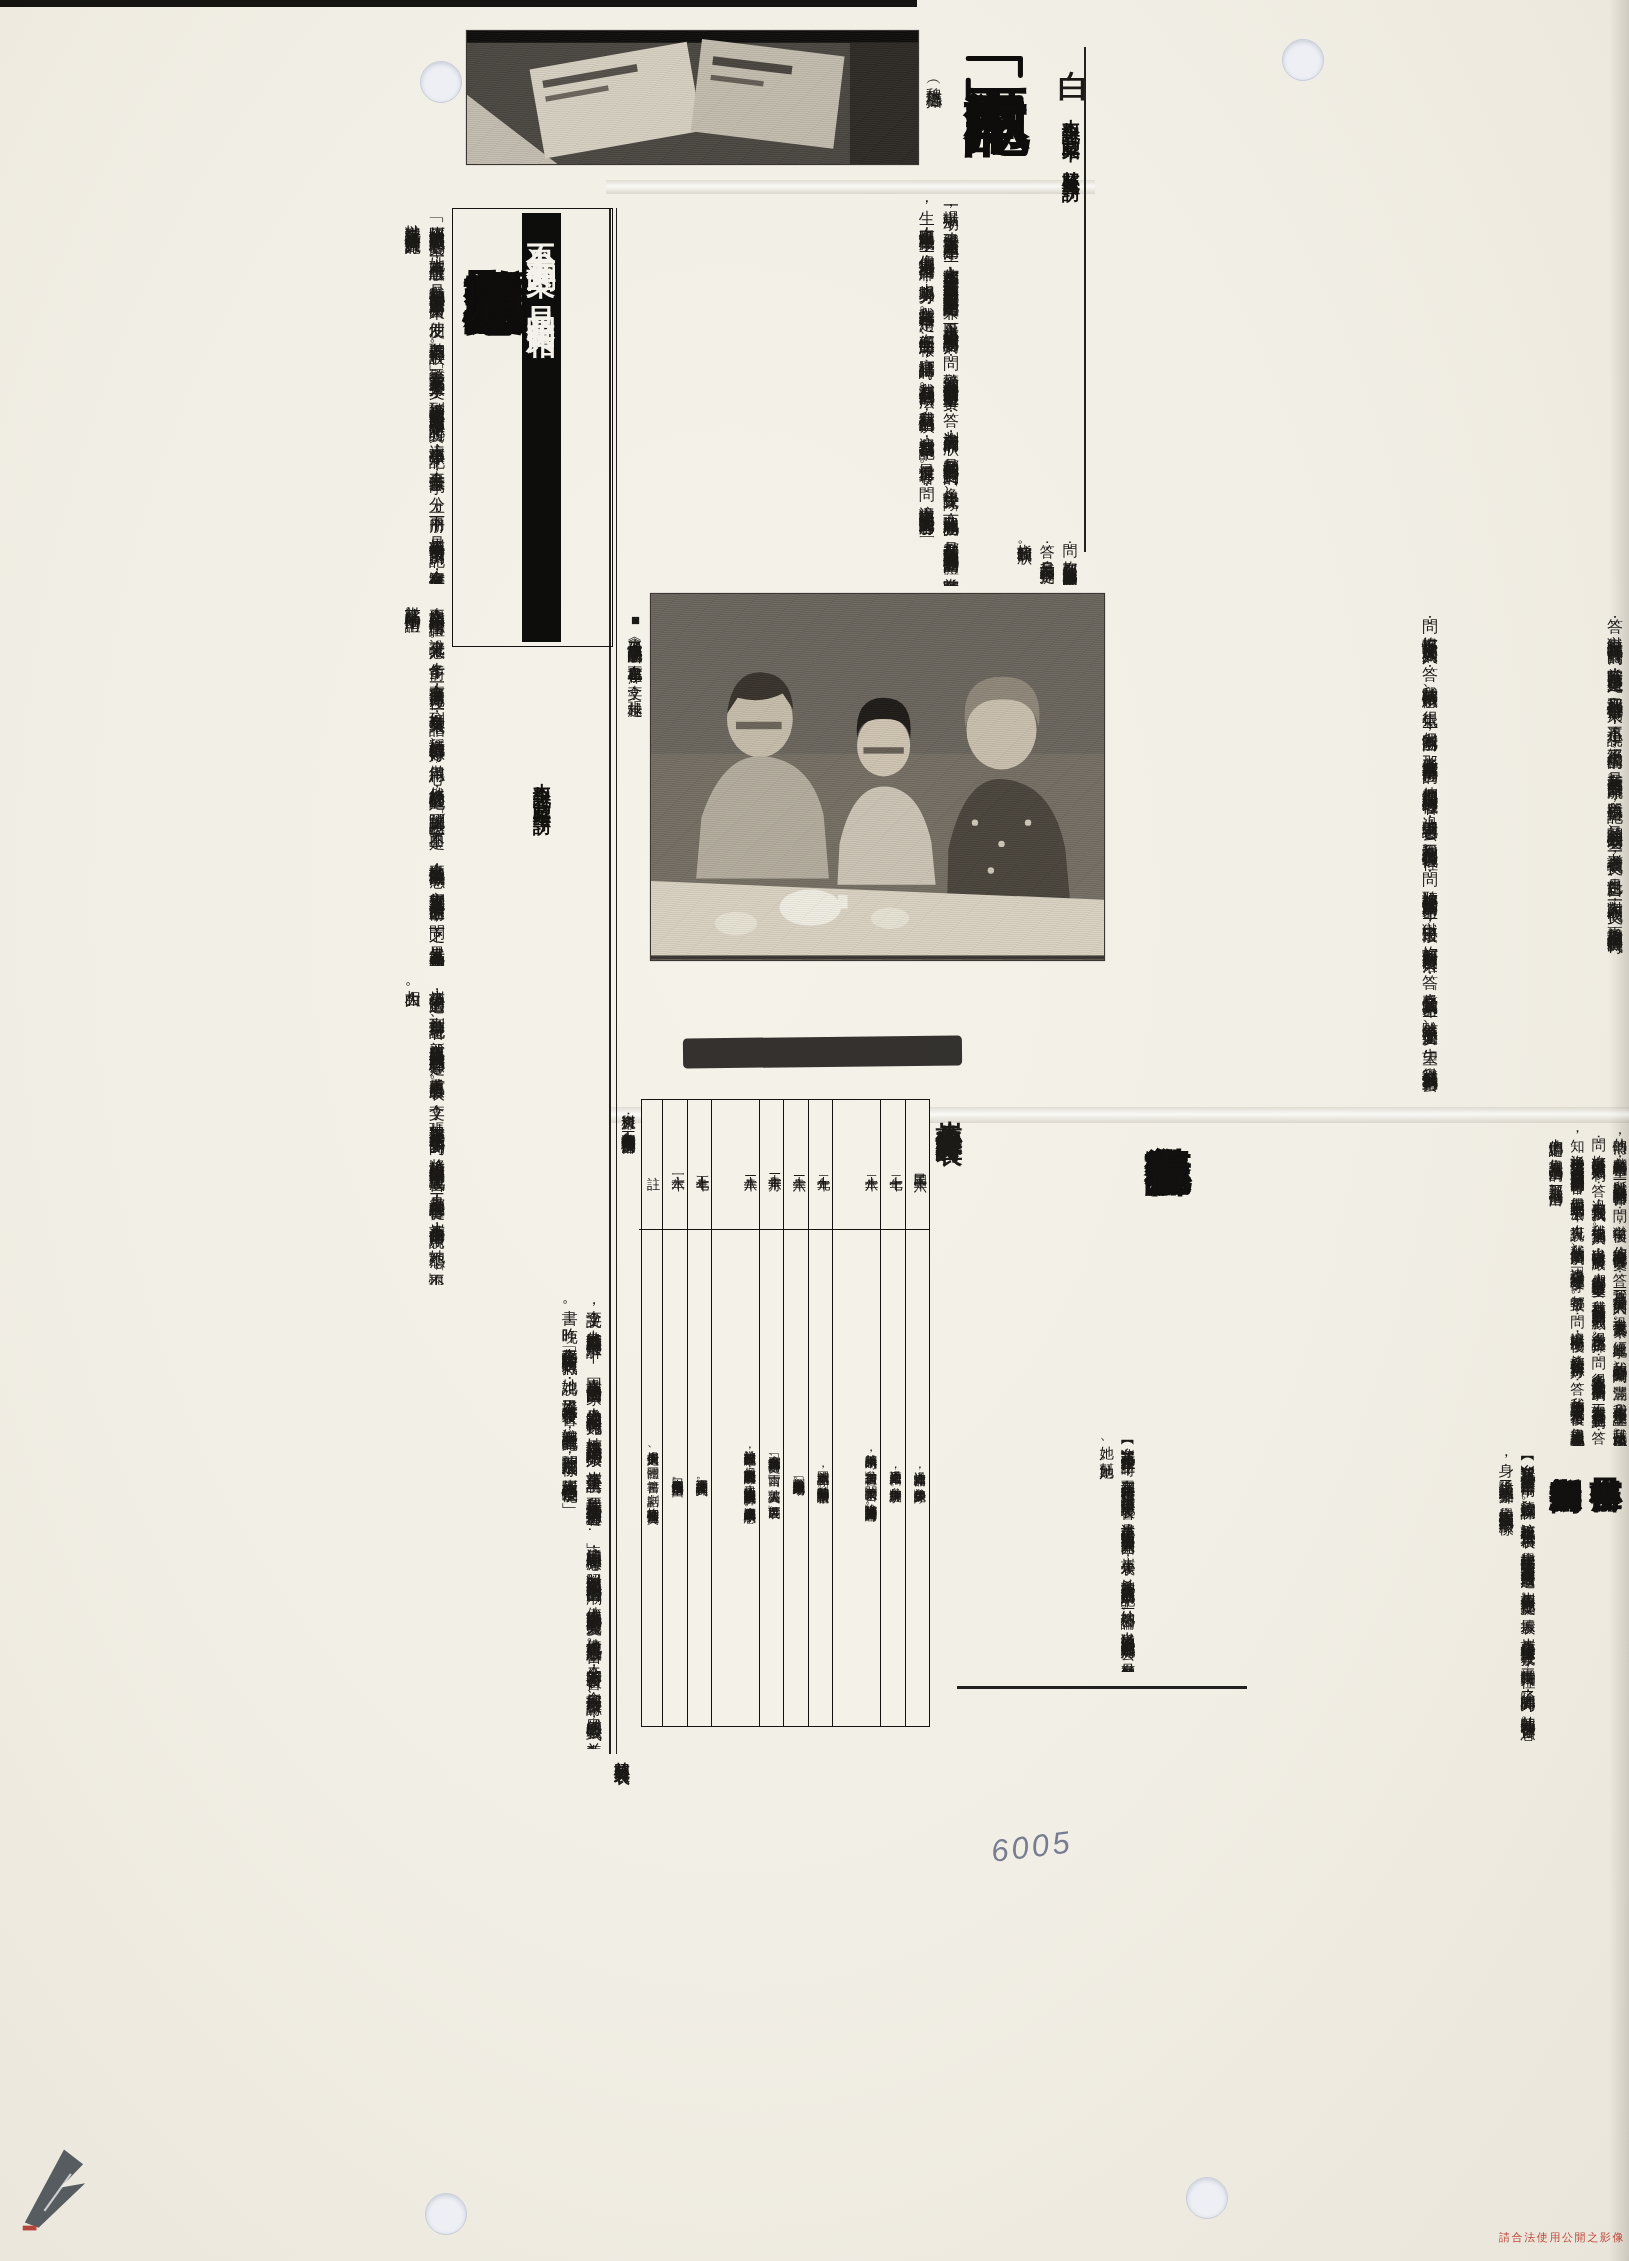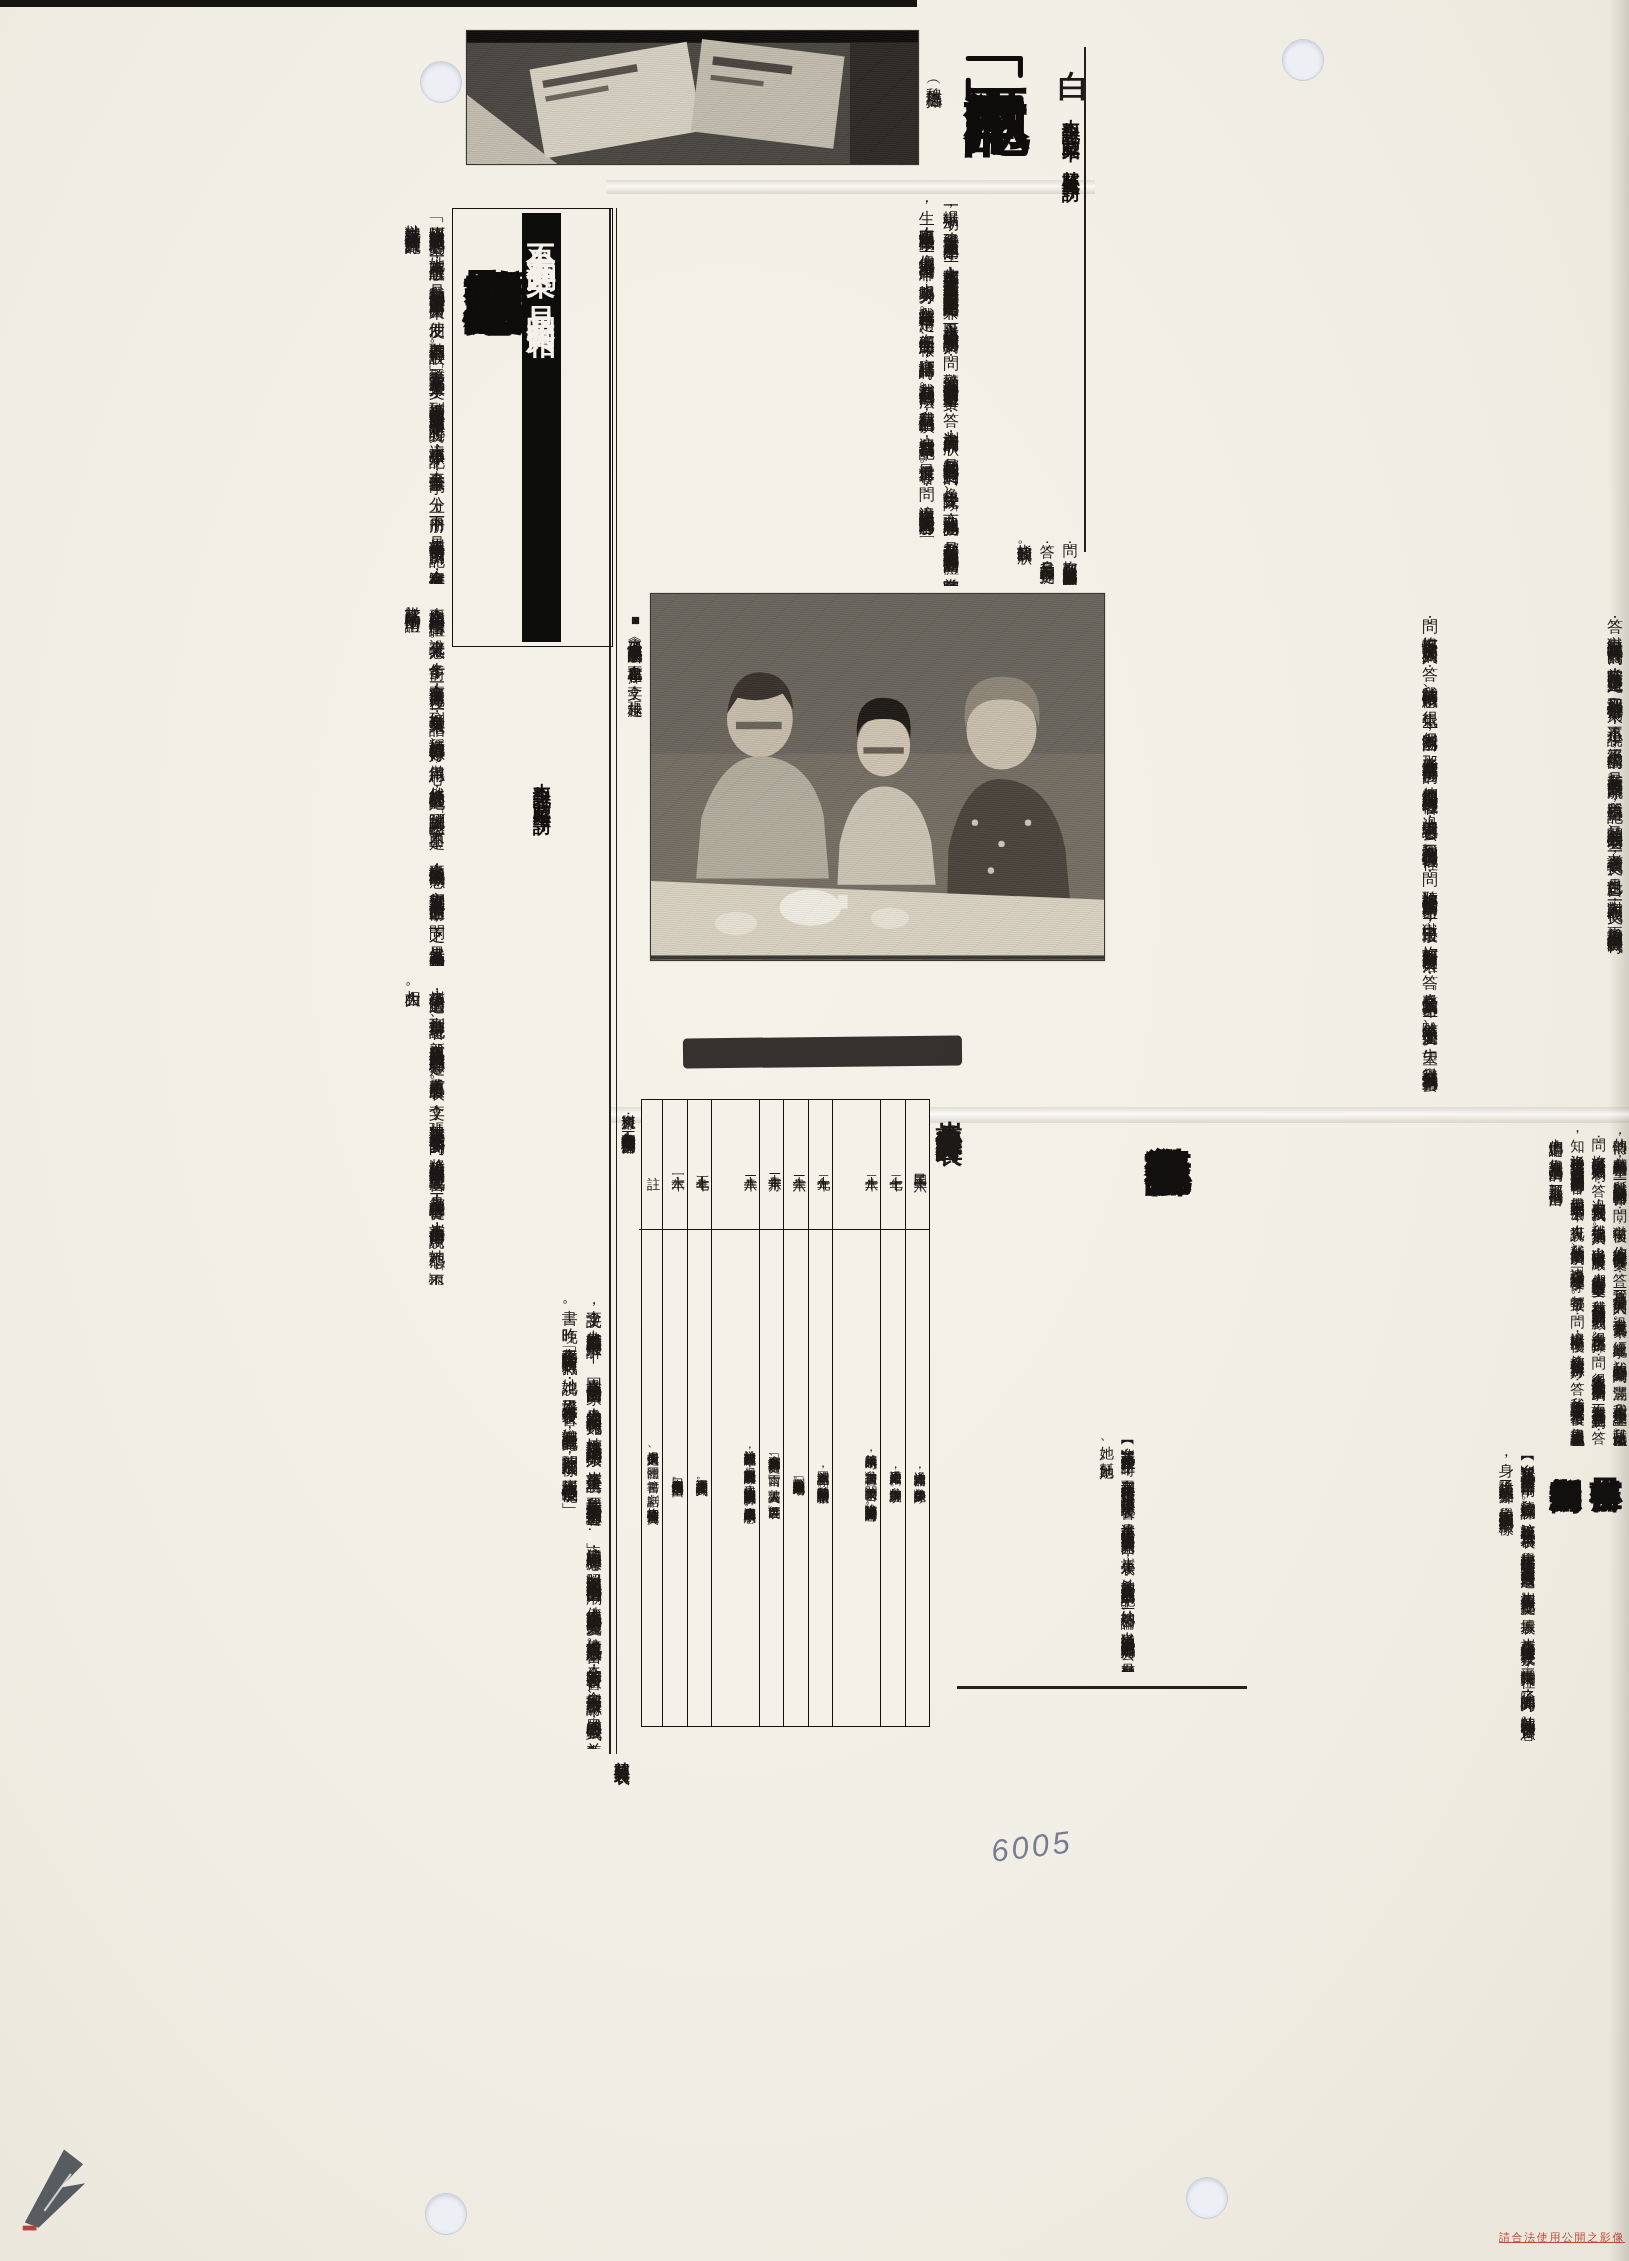--- a/index.html
+++ b/index.html
@@ -25,21 +25,21 @@
   .photo-wrap{background:#6e6962;box-shadow:0 0 0 1.1px #3a3733;}
   .grain{position:absolute;inset:0;background:repeating-linear-gradient(3deg, rgba(0,0,0,.05) 0 1.1px, rgba(255,255,255,.03) 1.1px 2.1px);pointer-events:none;}
   .table-grid{display:flex;flex-direction:row-reverse;border:1.6px solid #15130f;background:#f4f1e9;}
   .tcol{display:flex;flex-direction:column;width:23.4px;border-left:1.1px solid #15130f;flex:none;}
   .tcol:last-child{border-left:none;}
   .tcol.wide{width:47px;}
   .tyear{height:125px;border-bottom:1.1px solid #15130f;font-size:13.3px;letter-spacing:1.1px;
          padding-top:4.3px;display:flex;justify-content:center;}
   .tevent{flex:1;font-size:12.2px;line-height:1.45;letter-spacing:0.5px;padding:4.3px 1.1px;
           display:flex;justify-content:center;overflow:hidden;}
-  .stamp{color:#bf4a3c;font-size:11px;letter-spacing:1.6px;text-decoration:underline;}
+  .stamp{color:#bf4a3c;font-size:11px;letter-spacing:1.6px;}
   .handwrite{font-style:italic;font-size:31px;color:#59607c;opacity:.8;transform:rotate(-7deg);letter-spacing:3.2px;}
 </style>
 </head>
 <body>
 
 <div class="page">
 
   <div class="abs" style="left:0;top:0;width:917px;height:7.4px;background:#161512;"></div>
   <div class="abs" style="right:0;top:0;width:21px;height:100%;background:linear-gradient(to left, rgba(150,145,135,.35), transparent);"></div>
   <div class="abs crease" style="left:606px;top:180px;width:489px;height:14px;"></div>

